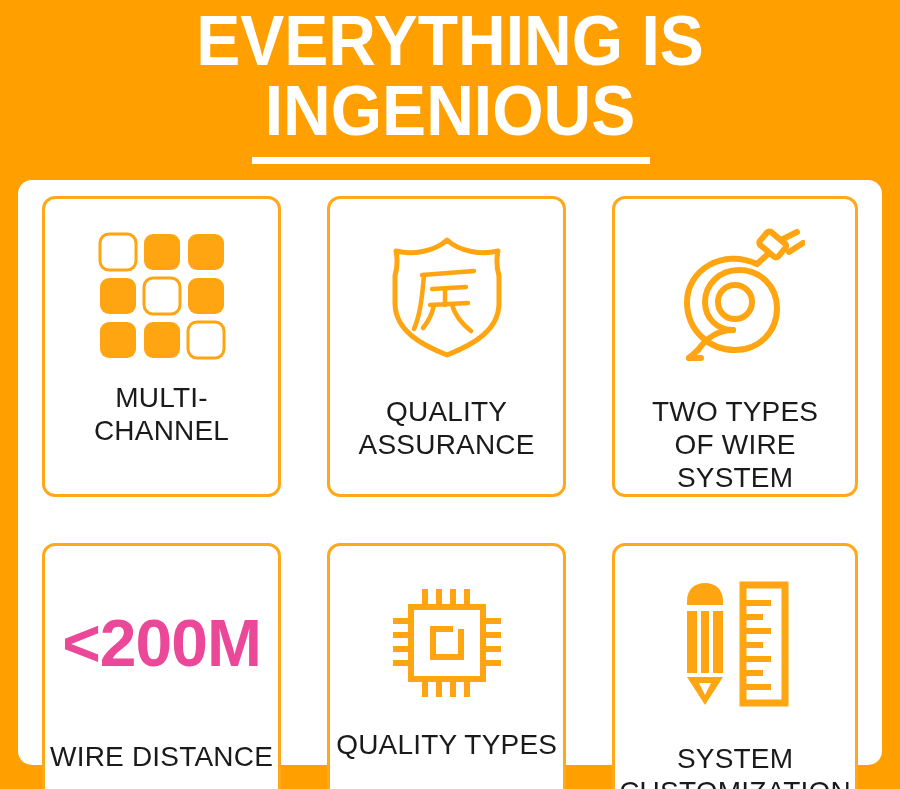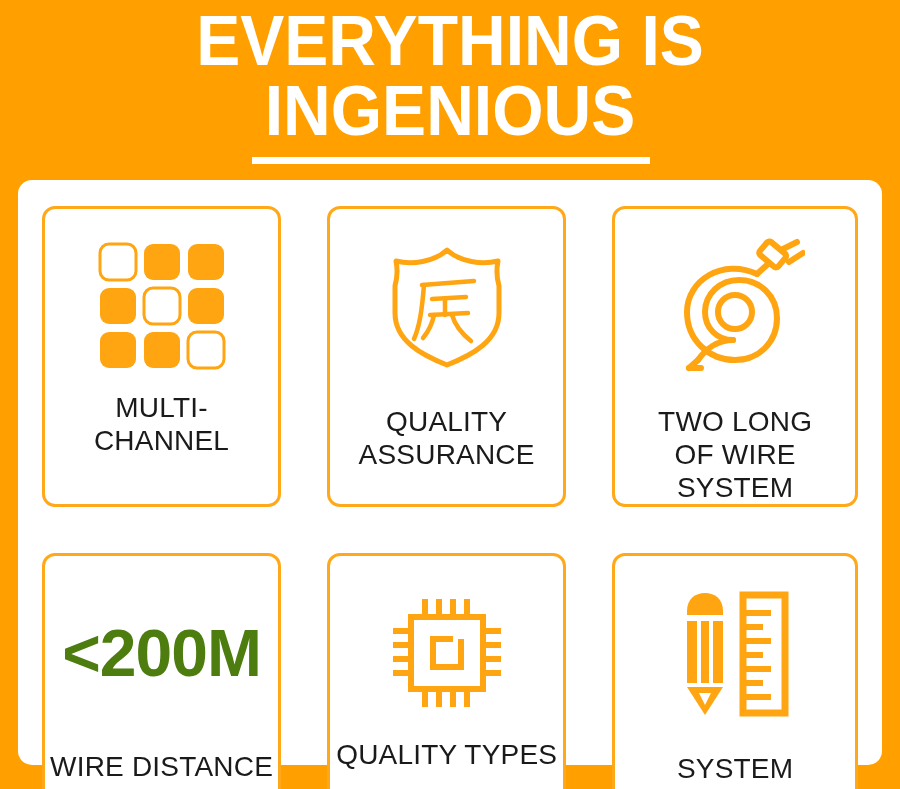--- a/index.html
+++ b/index.html
@@ -67,21 +67,21 @@
     width: 864px;
     height: 585px;
     background: #FFFFFF;
     border-radius: 14px;
     box-sizing: border-box;
   }
 
   .grid {
     position: absolute;
     left: 24px;
-    top: 26px;
+    top: 16px;
     width: 816px;
     height: 546px;
     display: grid;
     grid-template-columns: repeat(3, 1fr);
     grid-template-rows: repeat(2, 1fr);
     column-gap: 19px;
     row-gap: 21px;
     box-sizing: border-box;
     gap: 46px;
   }
@@ -128,21 +128,21 @@
   .card.two-line .card-label { margin-top: 24px; }
 
   
   .card-stat {
     flex: 0 0 auto;
     height: 150px;
     margin-top: 22px;
     display: flex;
     align-items: center;
     justify-content: center;
-    color: #4d7c0f;
+    color: #ec4899;
     font-family: "Liberation Sans", sans-serif;
     font-weight: bold;
     font-size: 66px;
     line-height: 66px;
     letter-spacing: -1px;
   }
   .card.stat-card .card-label { margin-top: 22px; }
 </style>
 </head>
 <body>
@@ -237,21 +237,21 @@
 
               <path d="M92 38 L103 28"></path>
 
               <rect x="96" y="10" width="24" height="17" rx="3" ry="3" transform="rotate(40 108 18)"></rect>
 
               <path d="M116 14 L132 6"></path>
               <path d="M124 26 L138 17"></path>
             </g>
           </svg>
         </div>
-        <div class="card-label">TWO LONG
+        <div class="card-label">TWO TYPES
 OF WIRE SYSTEM</div>
       </div>
 
       <div class="card stat-card">
         <div class="card-stat">&lt;200M</div>
         <div class="card-label">WIRE DISTANCE</div>
       </div>
 
       <div class="card">
         <div class="card-icon">

